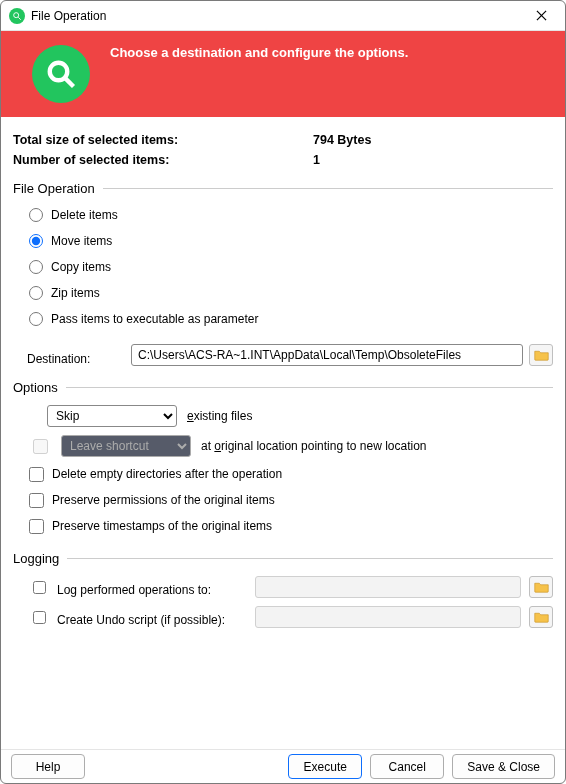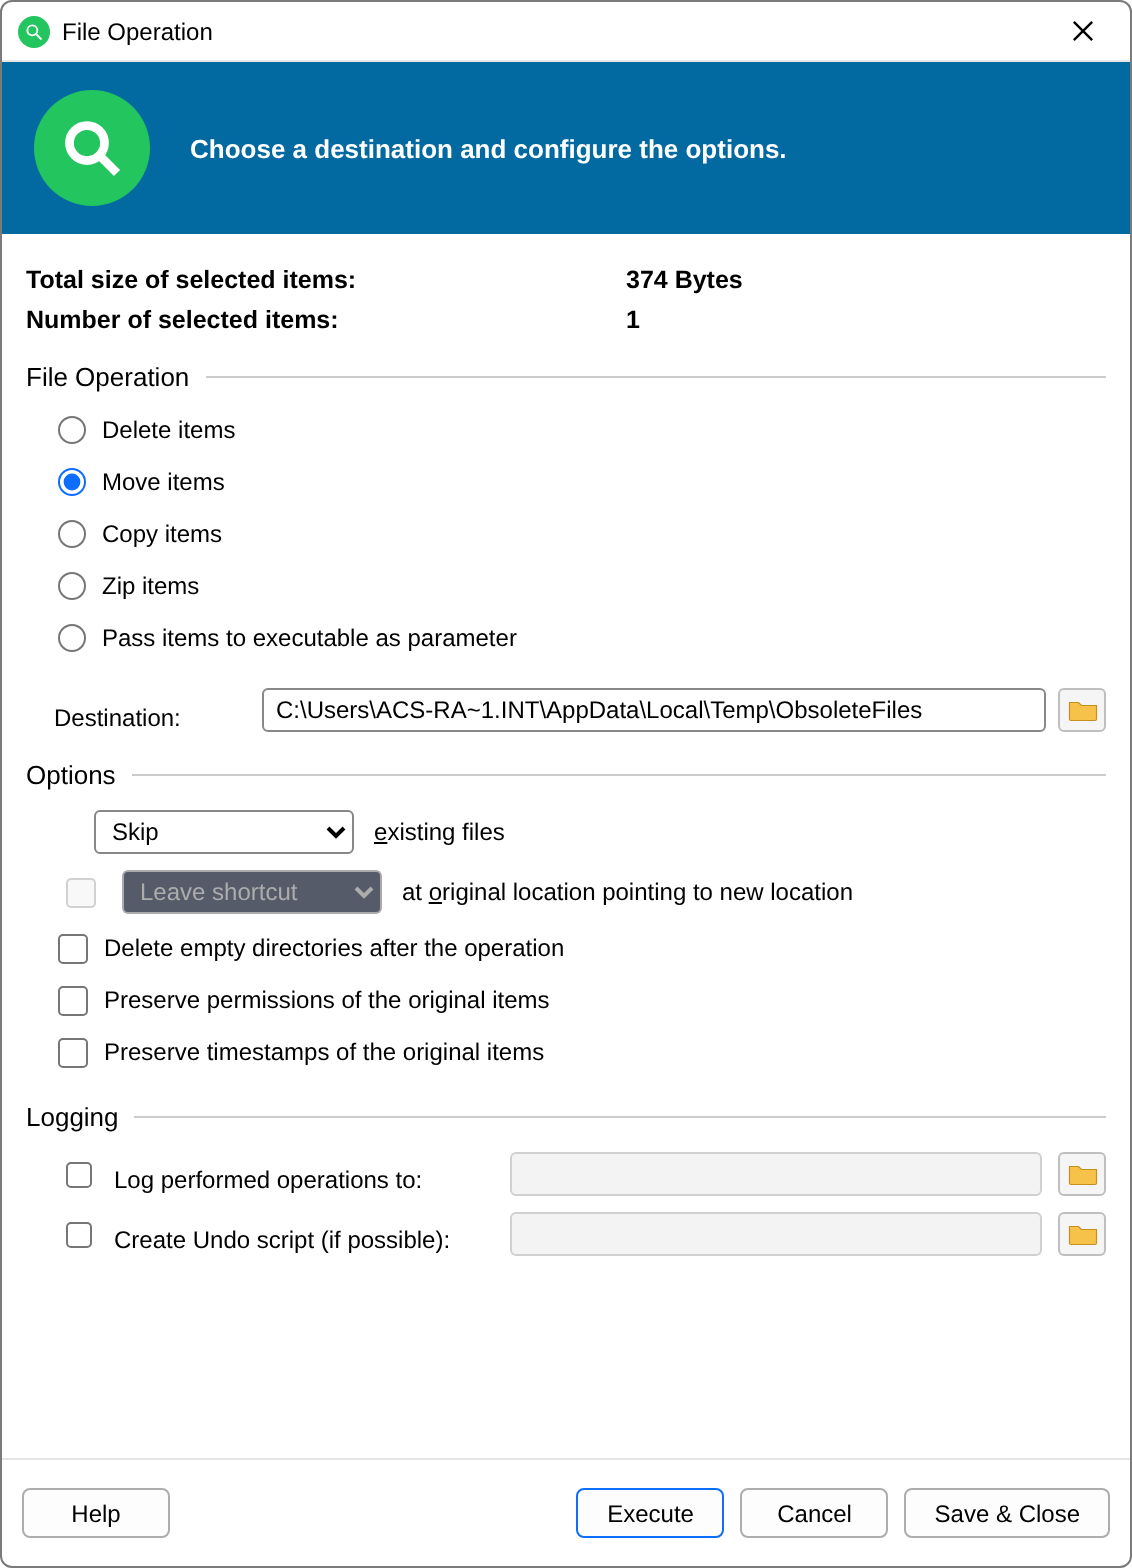--- a/index.html
+++ b/index.html
@@ -8,21 +8,21 @@
 
   
   .titlebar { height:30px; display:flex; align-items:center; padding:0 2px 0 8px; border-bottom:1px solid #e5e5e5; }
   .titlebar .ticon { width:16px; height:16px; border-radius:50%; background:#22c55e; display:flex; align-items:center; justify-content:center; margin-right:6px; }
   .titlebar .ticon svg { width:10px; height:10px; stroke:#fff; fill:none; stroke-width:2.2; }
   .titlebar .title { flex:1; font-size:12px; }
   .titlebar .close { width:44px; height:28px; display:flex; align-items:center; justify-content:center; border-radius:4px; }
   .titlebar .close svg { width:11px; height:11px; stroke:#000; stroke-width:1.3; fill:none; }
 
   
-  .banner { background:#0369a1; color:#fff; display:flex; align-items:center; padding:14px 16px; gap:20px; }
+  .banner { background:#ef4444; color:#fff; display:flex; padding:14px 31px; gap:20px; }
   .banner .bigicon { width:58px; height:58px; border-radius:50%; background:#22c55e; display:flex; align-items:center; justify-content:center; flex-shrink:0; }
   .banner .bigicon svg { width:30px; height:30px; stroke:#fff; fill:none; stroke-width:3.5; }
   .banner .btext { font-weight:600; font-size:13px; }
 
   
   .main { flex:1; padding:10px 12px 6px 12px; overflow:auto; }
   .inforow { display:flex; margin:6px 0; font-weight:700; font-size:12.5px; }
   .inforow .lbl { width:300px; }
   .inforow .val { flex:1; }
 
@@ -49,21 +49,21 @@
   .spinner { display:inline-flex; align-items:center; border:1px solid #888; border-radius:3px; height:22px; }
   .spinner input { width:38px; border:none; outline:none; height:20px; padding:0 6px; font-size:12px; text-align:left; font-family:inherit; }
   .spinner .arrows { display:flex; flex-direction:column; width:14px; border-left:1px solid #ccc; }
   .spinner .arrows span { height:10px; display:flex; align-items:center; justify-content:center; font-size:7px; line-height:1; color:#555; cursor:pointer; }
 
   .log-row { display:flex; align-items:center; gap:8px; margin:4px 0 4px 16px; height:26px; }
   .log-row .chk-area { display:flex; align-items:flex-end; gap:8px; width:218px; }
   .log-row input[type=text] { flex:1; height:22px; border:1px solid #d0d0d0; background:#f3f3f3; border-radius:3px; padding:0 6px; font-size:12px; font-family:inherit; }
 
   
-  .footer { height:54px; border-top:1px solid #e5e5e5; display:flex; align-items:center; padding:0 10px; gap:8px; }
+  .footer { height:34px; border-top:1px solid #e5e5e5; display:flex; align-items:center; padding:0 10px; gap:8px; }
   .footer .spacer { flex:1; }
   button.btn { height:25px; min-width:74px; padding:0 14px; font-size:12px; font-family:inherit; background:#fdfdfd; border:1px solid #adadad; border-radius:4px; cursor:pointer; }
   button.btn.primary { border:1.6px solid #0d6efd;text-align:center; }
   u.hot { text-decoration:underline; }
 </style>
 </head>
 <body>
 
 <div class="titlebar">
   <span class="ticon">
@@ -88,21 +88,21 @@
         <line x1="15.5" y1="15.5" x2="22" y2="22"></line>
       </svg>
   </div>
   <div class="btext">Choose a destination and configure the options.</div>
 </div>
 
 <div class="main">
 
   <div class="inforow">
     <span class="lbl">Total size of selected items:</span>
-    <span class="val">374 Bytes</span>
+    <span class="val">794 Bytes</span>
   </div>
   <div class="inforow">
     <span class="lbl">Number of selected items:</span>
     <span class="val">1</span>
   </div>
 
   <div class="section">
     <div class="section-head">
       <span class="legend">File Operation</span>
       <span class="rule"></span>

